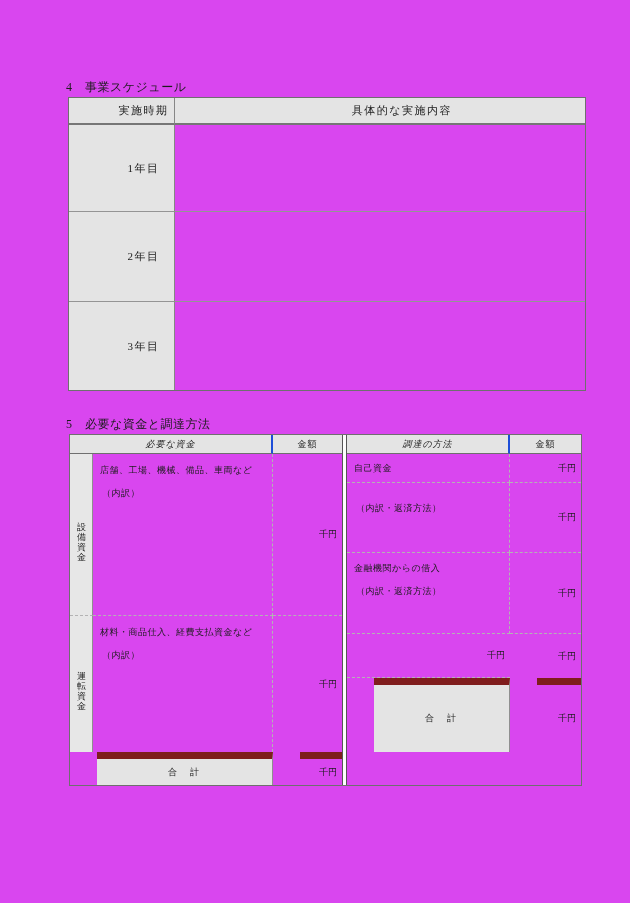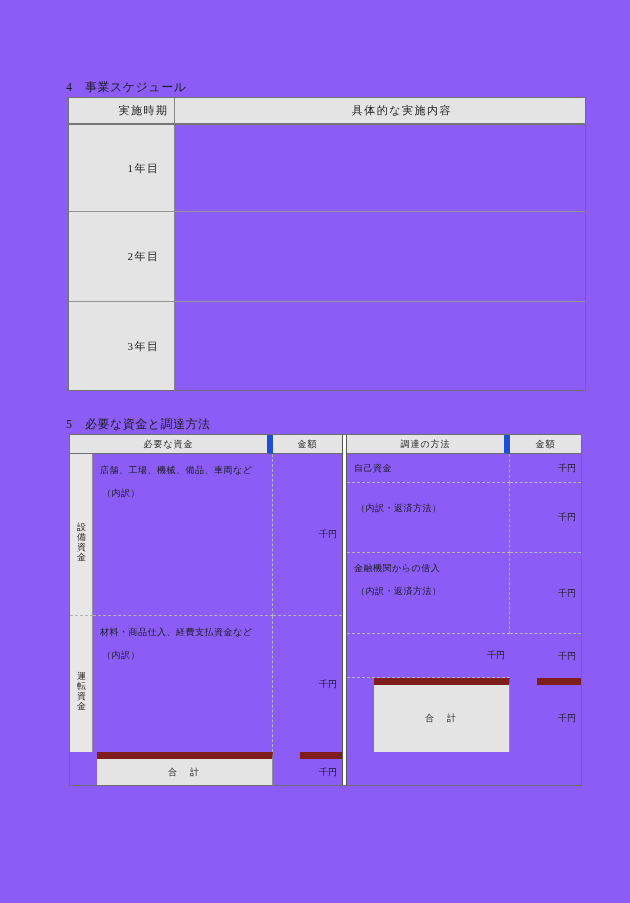--- a/index.html
+++ b/index.html
@@ -1,17 +1,17 @@
 <!DOCTYPE html>
 <html><head>
 <meta charset="utf-8">
 <style>
   html,body{margin:0;padding:0;background:#fafafa;}
   .page{
-    position:relative;width:630px;height:903px;background:#8b5cf6;
+    position:relative;width:630px;height:903px;background:#d946ef;
     font-family:"Liberation Serif","DejaVu Serif",serif;color:#1c1c1c;
     overflow:hidden;
   }
   .heading{position:absolute;font-size:12px;letter-spacing:0.5px;white-space:pre;}
   #h4{left:66px;top:79px;}
   #h5{left:66px;top:416px;}
 
   .tbl-wrap{position:absolute;}
   .frame{position:absolute;inset:-1px;border:1.5px solid #6f6f6f;pointer-events:none;}
 
@@ -28,21 +28,21 @@
   
   #funds{left:70px;top:435px;width:511px;height:350px;font-size:9px;}
   .half{position:absolute;top:0;display:grid;}
   .left-half{left:0;width:272px;height:350px;grid-template-columns:23px 180px 69px;grid-template-rows:19px 162px 136px 33px;}
   .right-half{left:277px;width:234px;height:350px;grid-template-columns:163px 71px;grid-template-rows:19px 29px 70px 81px 44px 74px 33px;}
   .center-divider{position:absolute;left:272px;top:0;width:5px;height:350px;box-sizing:border-box;
     border-left:1.5px solid #565656;border-right:1.5px solid #565656;background:#fdfdfd;}
   .span2{grid-column:span 2;}
   .hdr{background:#e4e4e4;display:flex;align-items:center;justify-content:center;letter-spacing:1px;
        border-bottom:1.5px solid #6f6f6f;}
-  .brh{border-right:6px solid #1d4ed8;}
+  .brh{border-right:2px solid #1d4ed8;font-style:italic;}
   .brs{border-right:1px solid #8f8f8f;}
   .brd{border-right:1px dashed #b3b3b3;}
   .bbd{border-bottom:1px dashed #b3b3b3;}
   .bts{border-top:7px solid #7f1d1d;margin-left:27px;}
   .lblcol{background:#e7e7e7;display:flex;align-items:center;justify-content:center;}
   .vtext{writing-mode:vertical-rl;text-orientation:upright;letter-spacing:10px;line-height:1;}
   .detail{padding:11px 4px 0 7px;line-height:1.2;letter-spacing:0.5px;}
   .detail .l2{margin-top:12px;padding-left:2px;}
   .amt{display:flex;align-items:center;justify-content:flex-end;padding-right:5px;}
   .total{background:#e4e4e4;display:flex;align-items:center;justify-content:center;letter-spacing:2px;}

